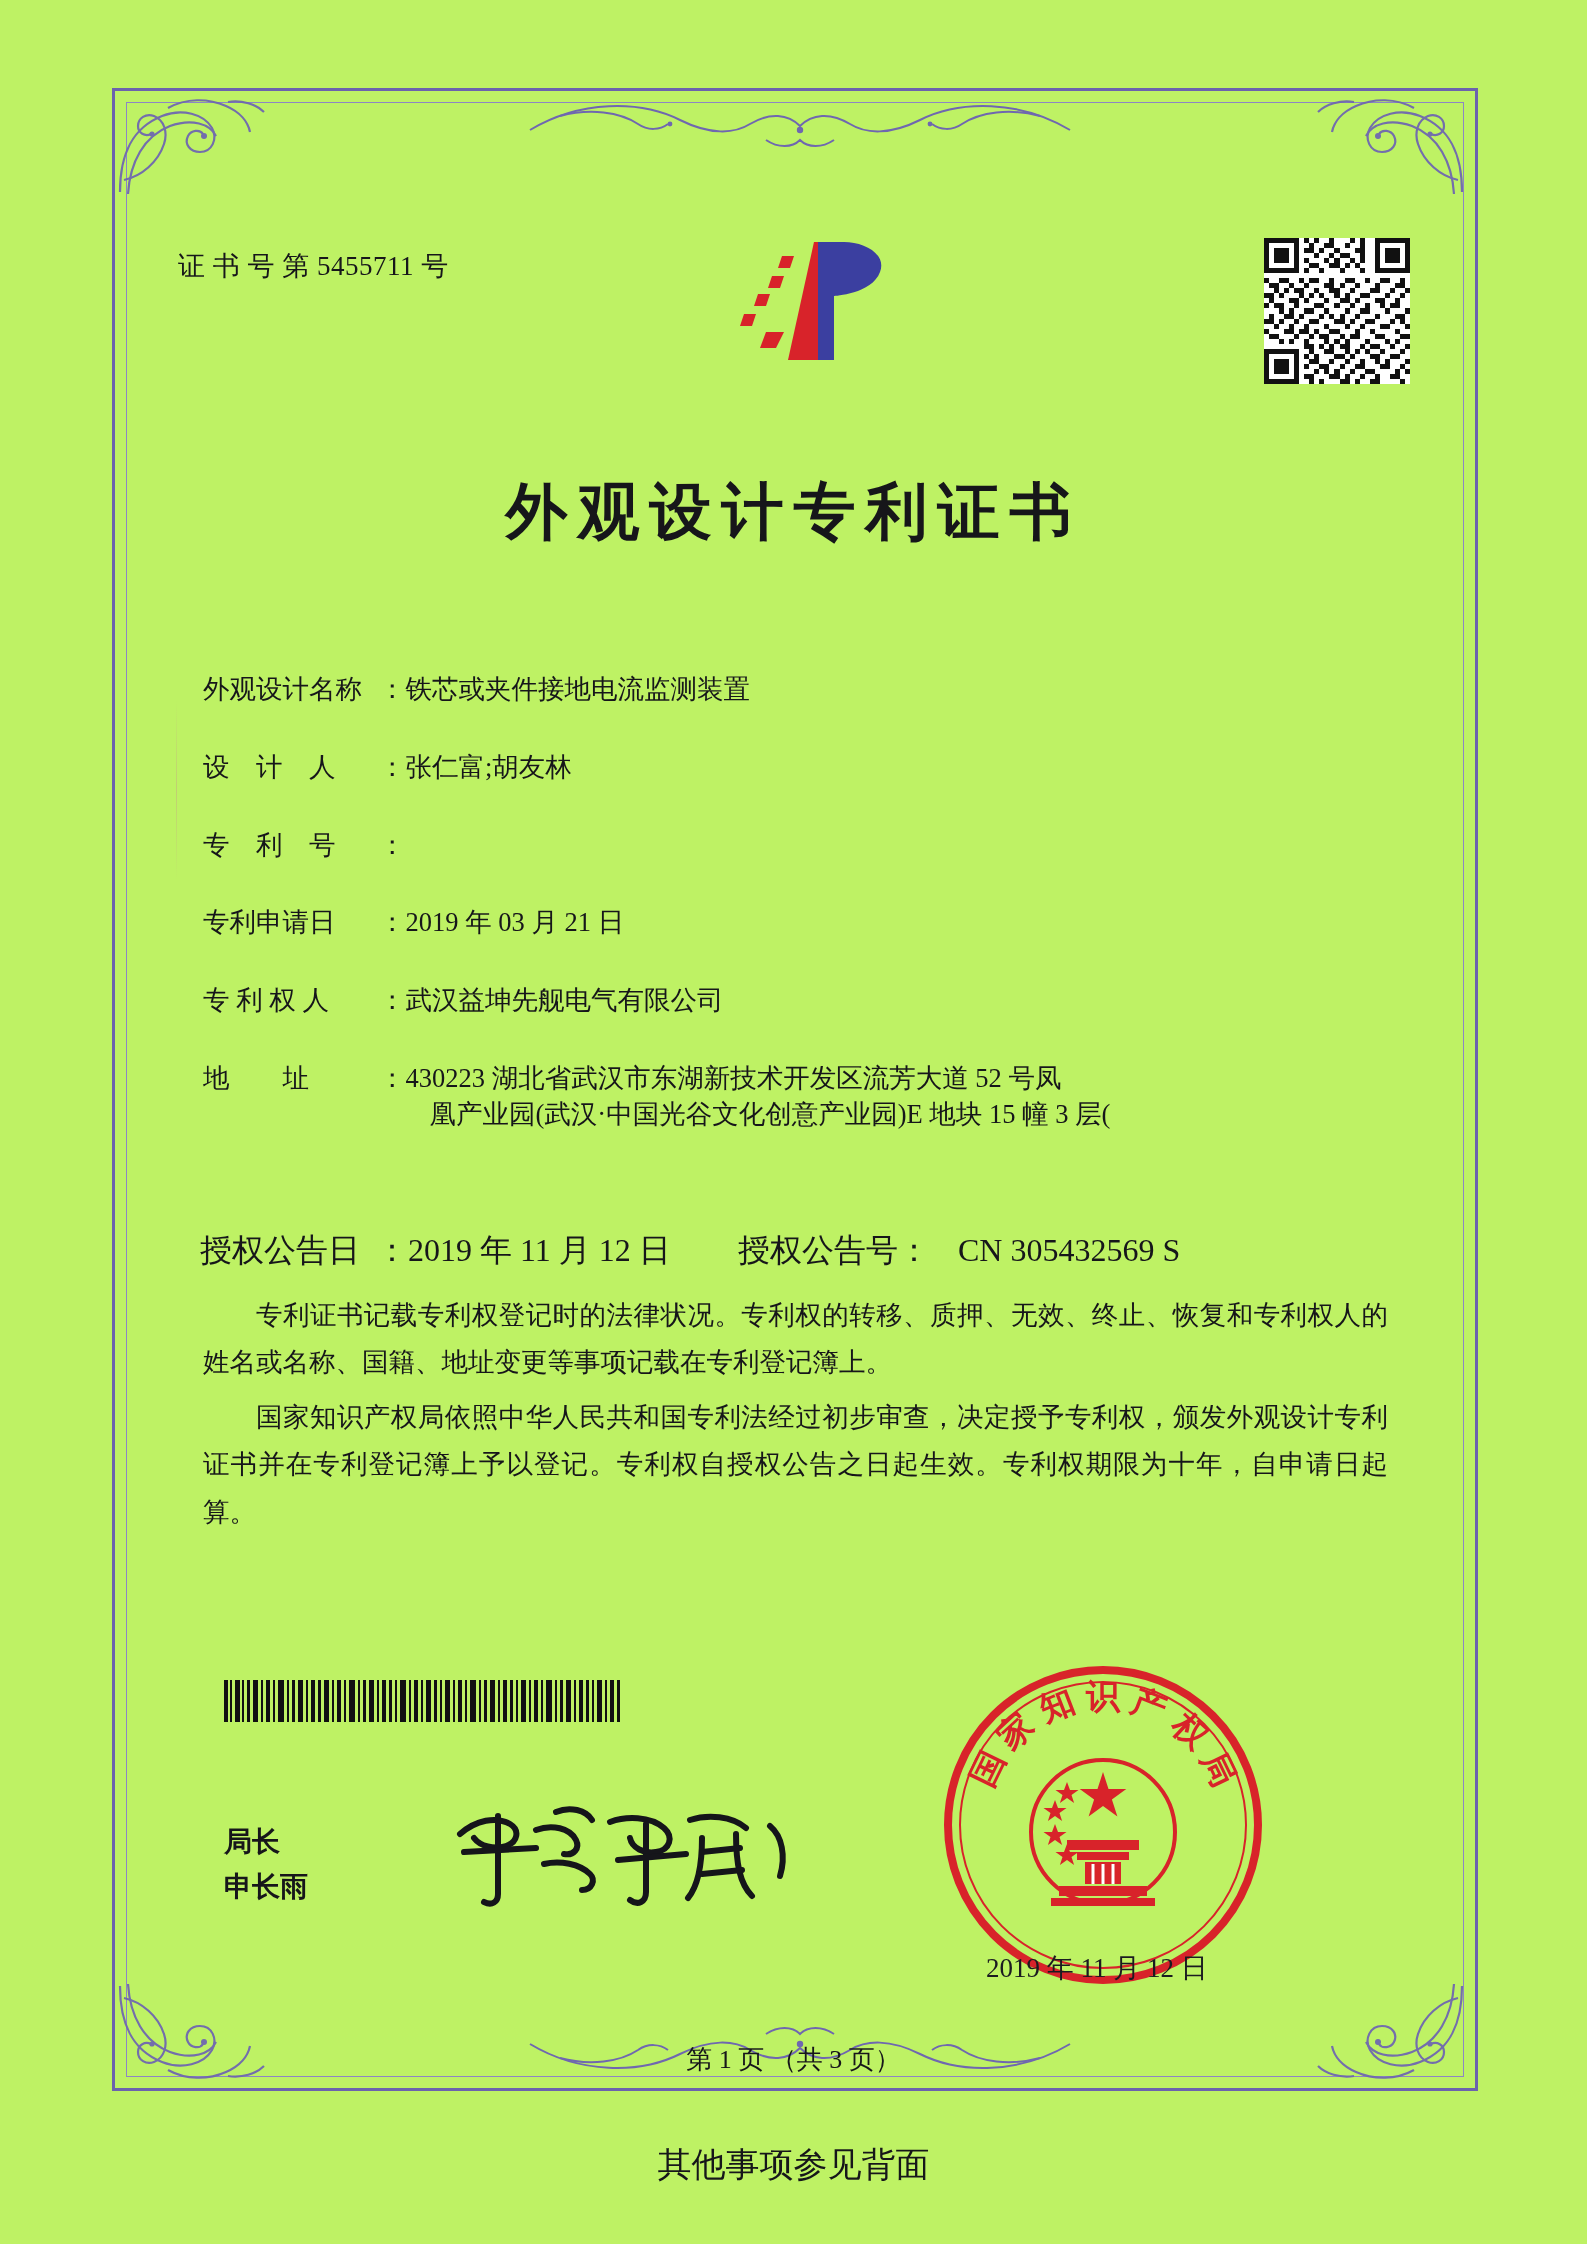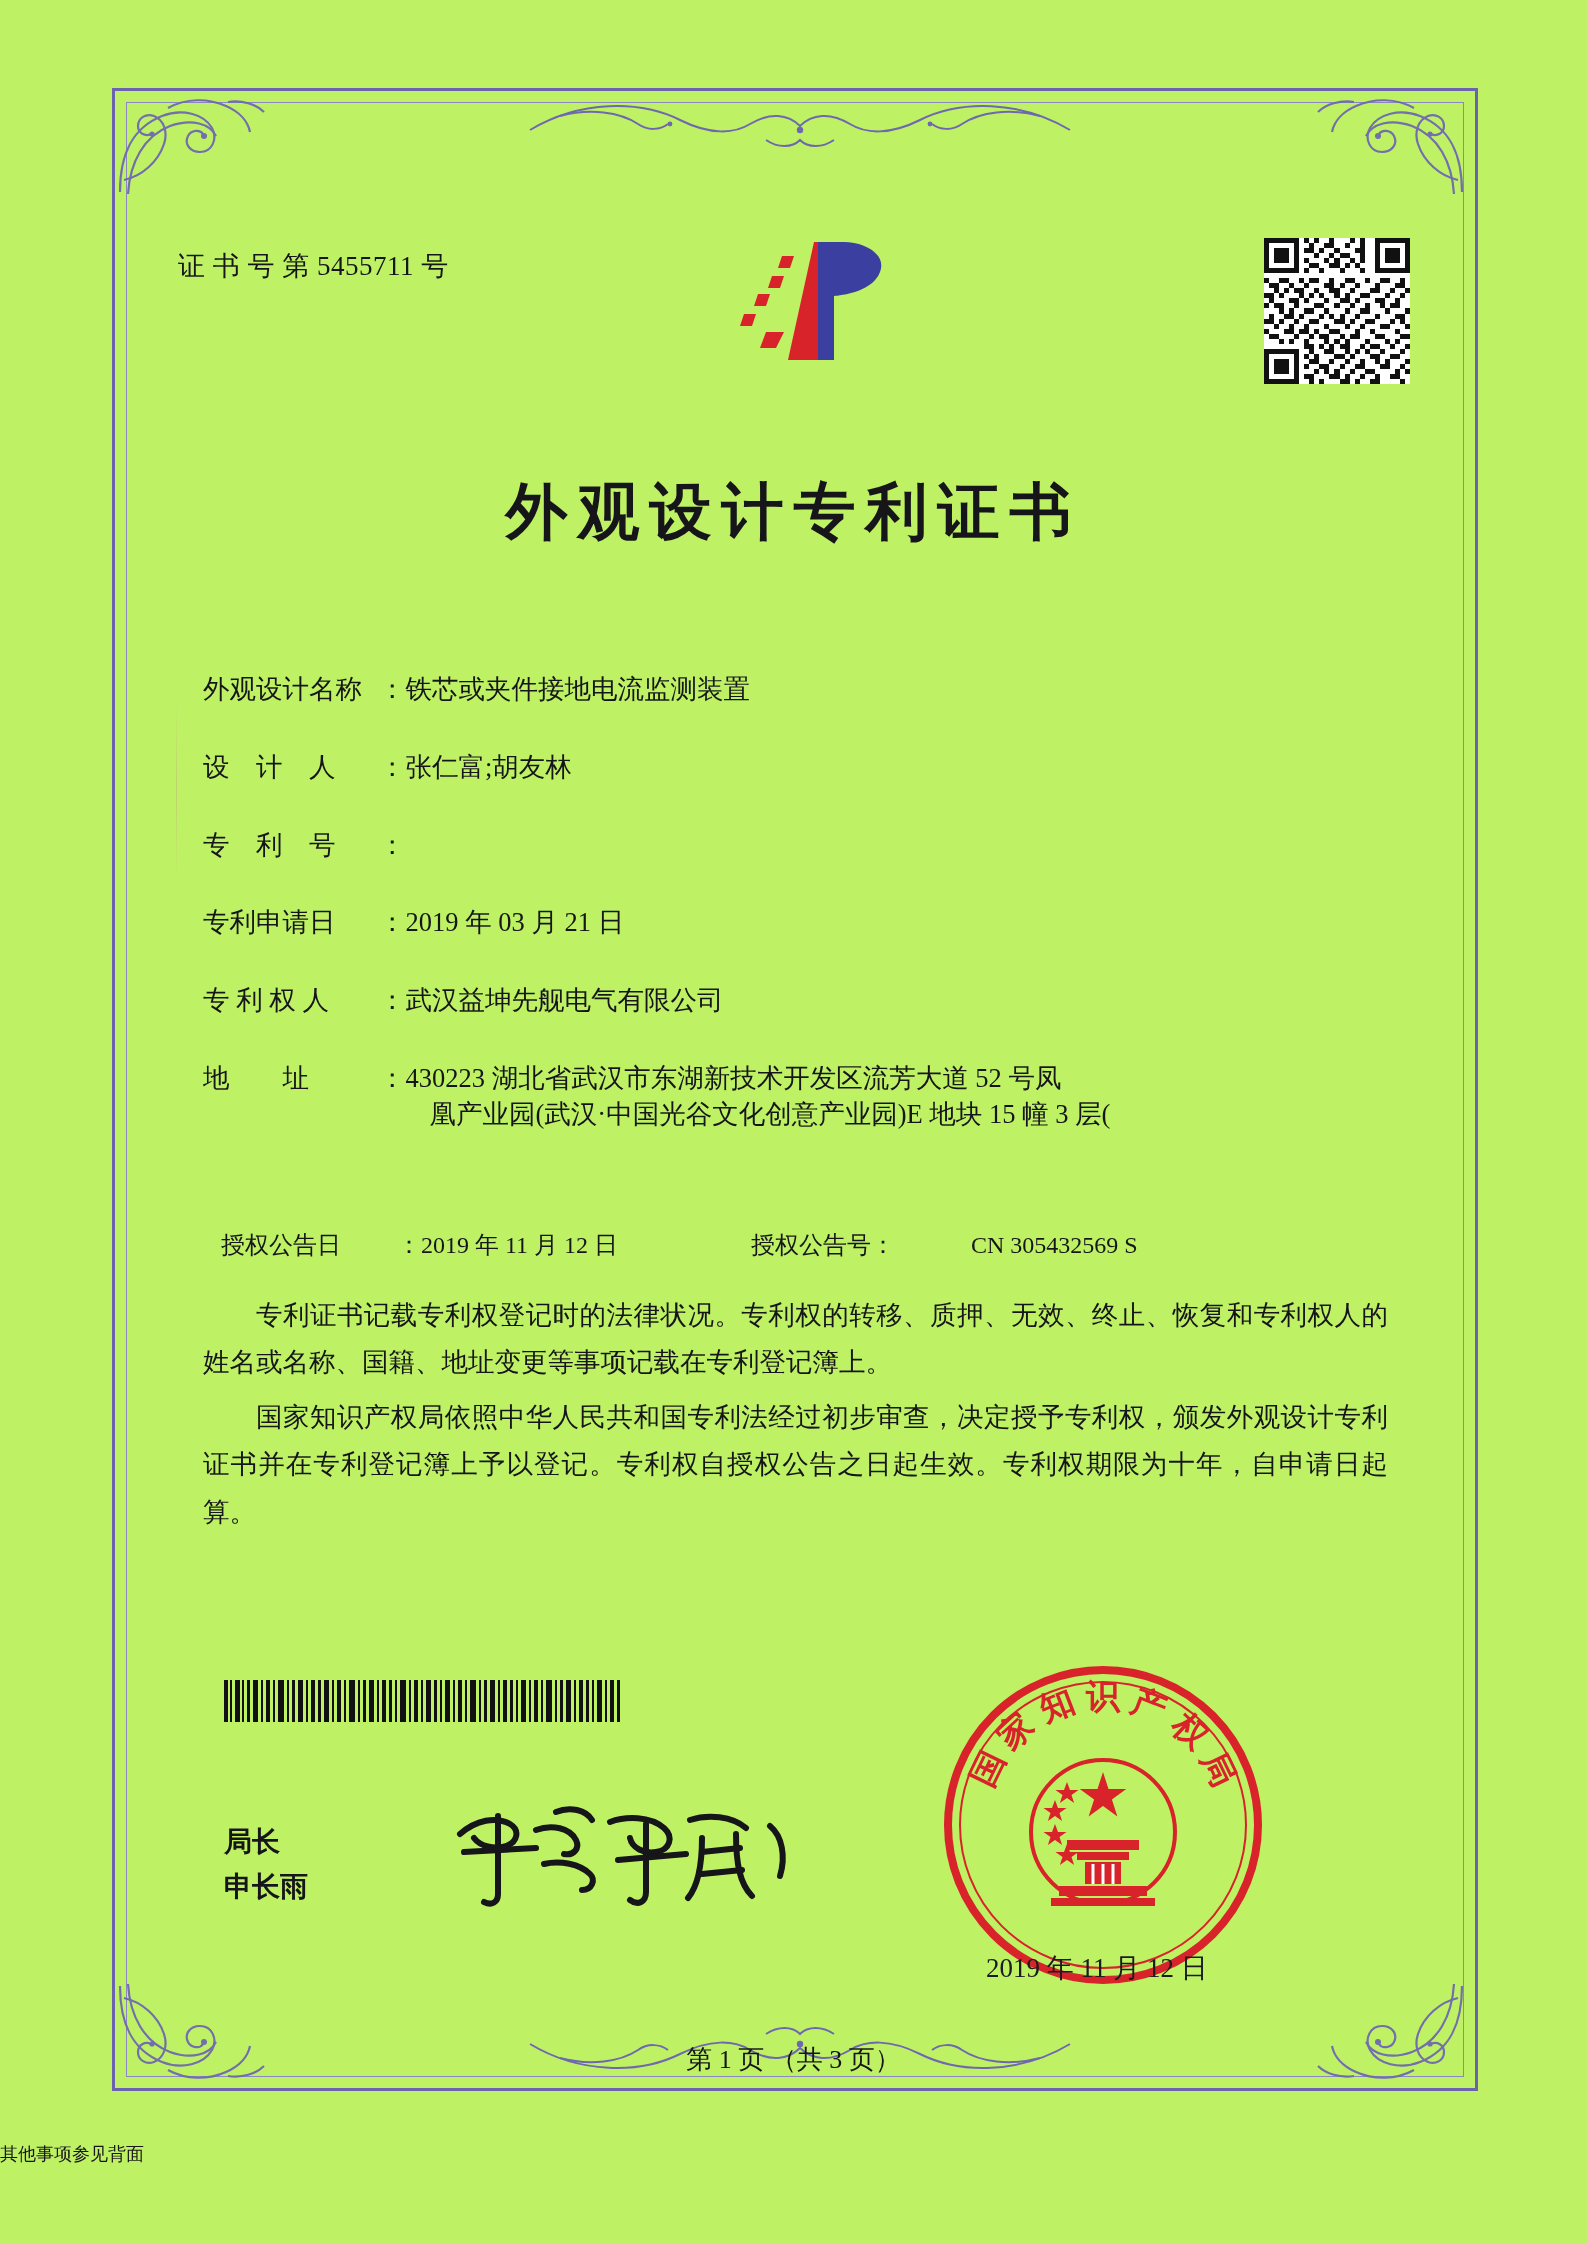--- a/index.html
+++ b/index.html
@@ -133,24 +133,24 @@
     width: 176px;
     flex: 0 0 176px;
     white-space: pre;
   }
   .fcolon { flex: 0 0 14px; }
   .fvalue { flex: 1 1 auto; }
   .fvalue .line2 { display: block; margin-left: 24px; }
 
   .row-pub {
     position: absolute;
-    left: 221px;
+    left: 200px;
     top: 1229px;
     width: 1180px;
-    font-size: 24px;
+    font-size: 32px;
     display: flex;
     align-items: baseline;
   }
   .row-pub .lab { width: 176px; flex: 0 0 176px; white-space: pre; }
   .row-pub .col { flex: 0 0 14px; }
   .row-pub .val { flex: 0 0 330px; }
   .row-pub .lab2 { flex: 0 0 220px; white-space: pre; }
   .row-pub .val2 { flex: 1 1 auto; }
 
   
@@ -219,21 +219,22 @@
     position: absolute;
     left: 0; right: 0;
     top: 2042px;
     text-align: center;
     font-size: 26px;
   }
   .footnote {
     position: absolute;
     left: 0; right: 0;
     top: 2142px;
-    font-size: 18px;
+    text-align: center;
+    font-size: 34px;
   }
 
   
   .faint {
     position: absolute;
     left: 176px;
     top: 700px;
     width: 1px;
     height: 180px;
     background: linear-gradient(to bottom, rgba(190,150,150,0), rgba(200,140,140,.35), rgba(190,150,150,0));

